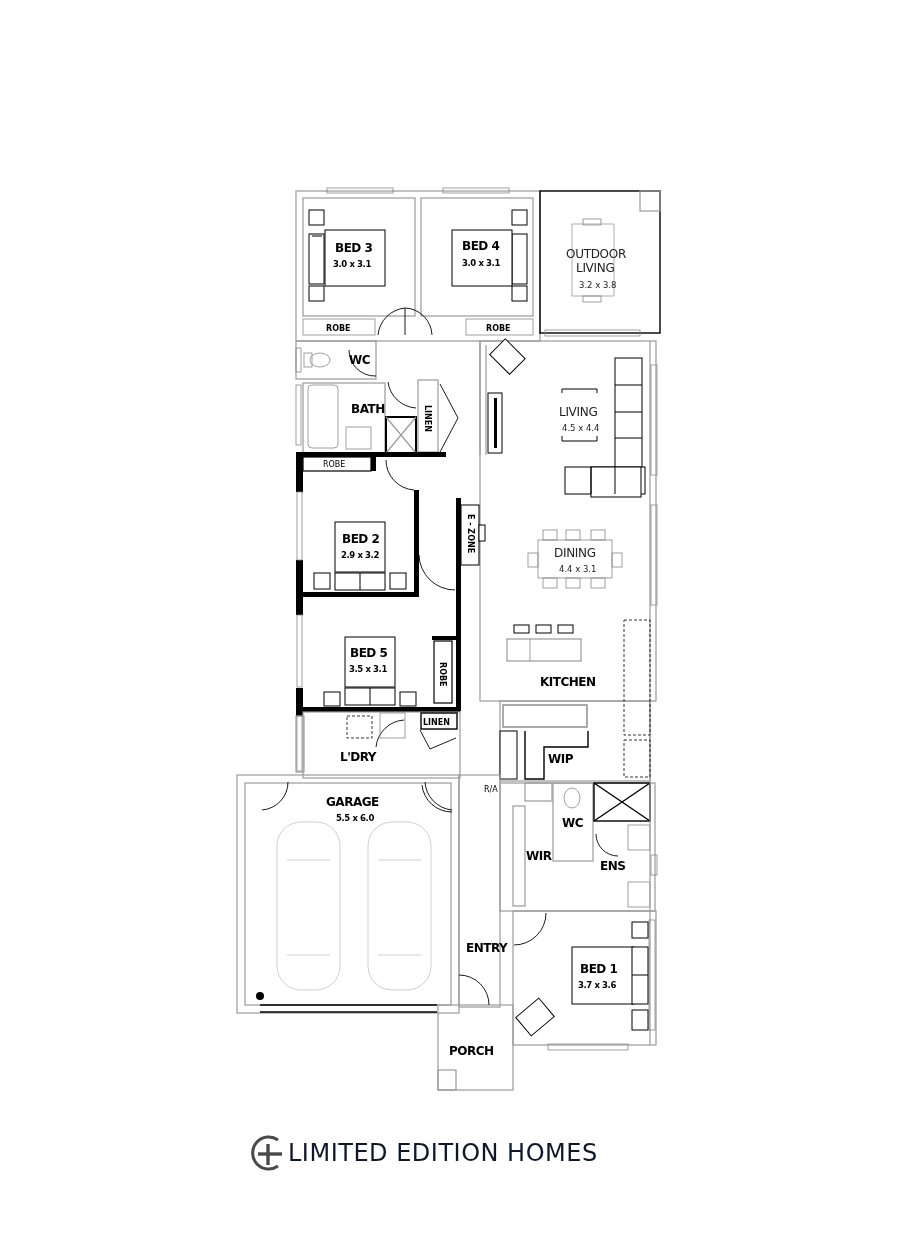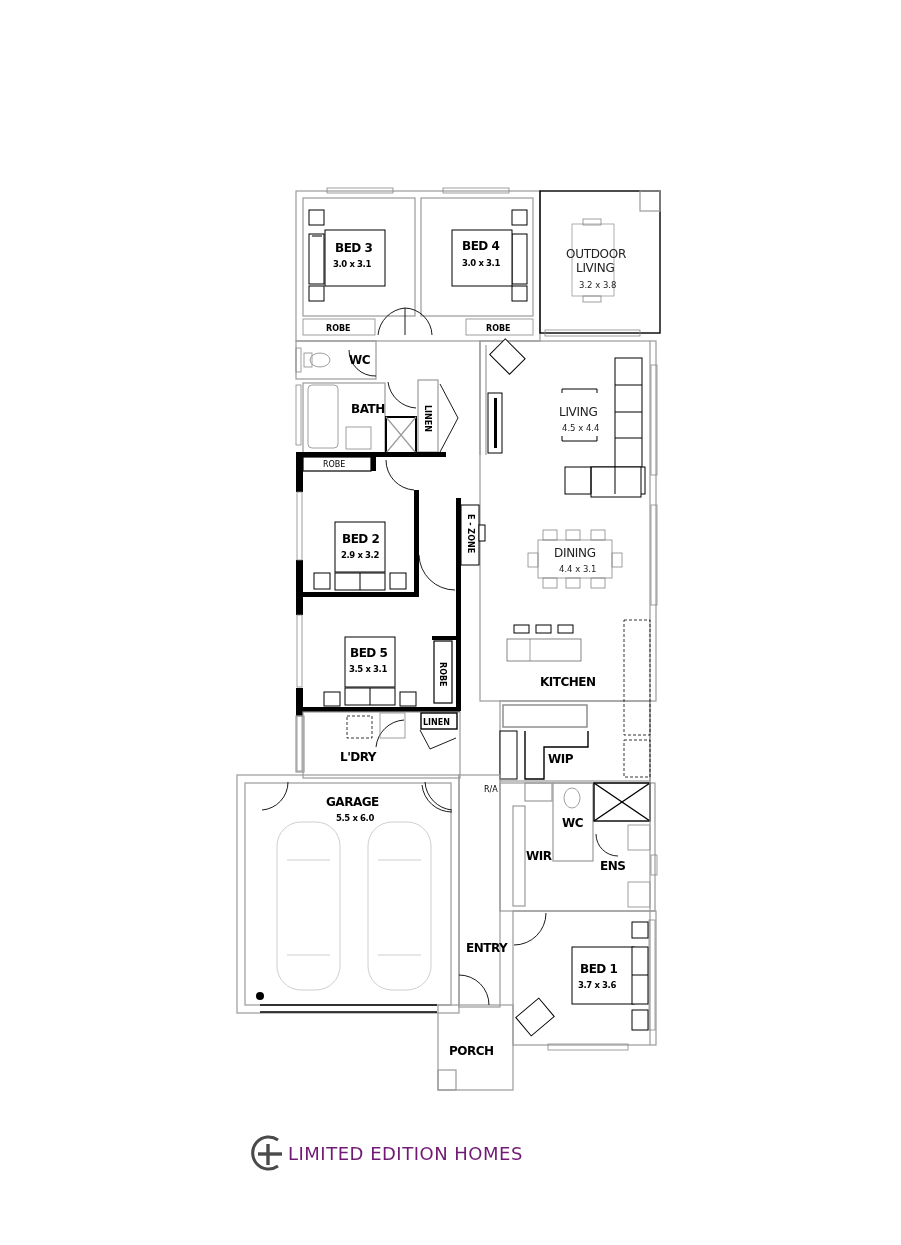--- a/index.html
+++ b/index.html
@@ -14,21 +14,21 @@
   .wall-dark { fill: none; stroke: #000; stroke-width: 1.4; }
   .thick { fill: #000; }
   .furn { fill: #fff; stroke: #000; stroke-width: 1; }
   .furn-g { fill: none; stroke: #888; stroke-width: 0.8; }
   .car { fill: none; stroke: #cfcfcf; stroke-width: 1; }
   .dash { fill: none; stroke: #000; stroke-width: 0.8; stroke-dasharray: 3 2; }
   .door { fill: none; stroke: #000; stroke-width: 0.9; }
   .win { fill: none; stroke: #888; stroke-width: 0.8; }
   #logo { position: absolute; left: 248px; top: 1128px; width: 410px; height: 50px; display: flex; align-items: center; }
   #logo-mark { width: 38px; height: 38px; position: relative; }
-  #logo-text { font-family: "DejaVu Sans", sans-serif; font-size: 18px; color: #701a75; letter-spacing: 0.5px; margin-left: 2px; white-space: nowrap; }
+  #logo-text { font-family: "DejaVu Sans", sans-serif; font-size: 24px; color: #0f172a; letter-spacing: 0.5px; margin-left: 2px; white-space: nowrap; }
 </style>
 </head>
 <body>
 
 <svg id="plan" viewBox="0 0 901 1245" xmlns="http://www.w3.org/2000/svg">
 
   <g>
 
     <rect class="wall" x="296" y="191" width="244" height="150"></rect>
     <rect class="wall" x="303" y="198" width="112" height="118"></rect>

